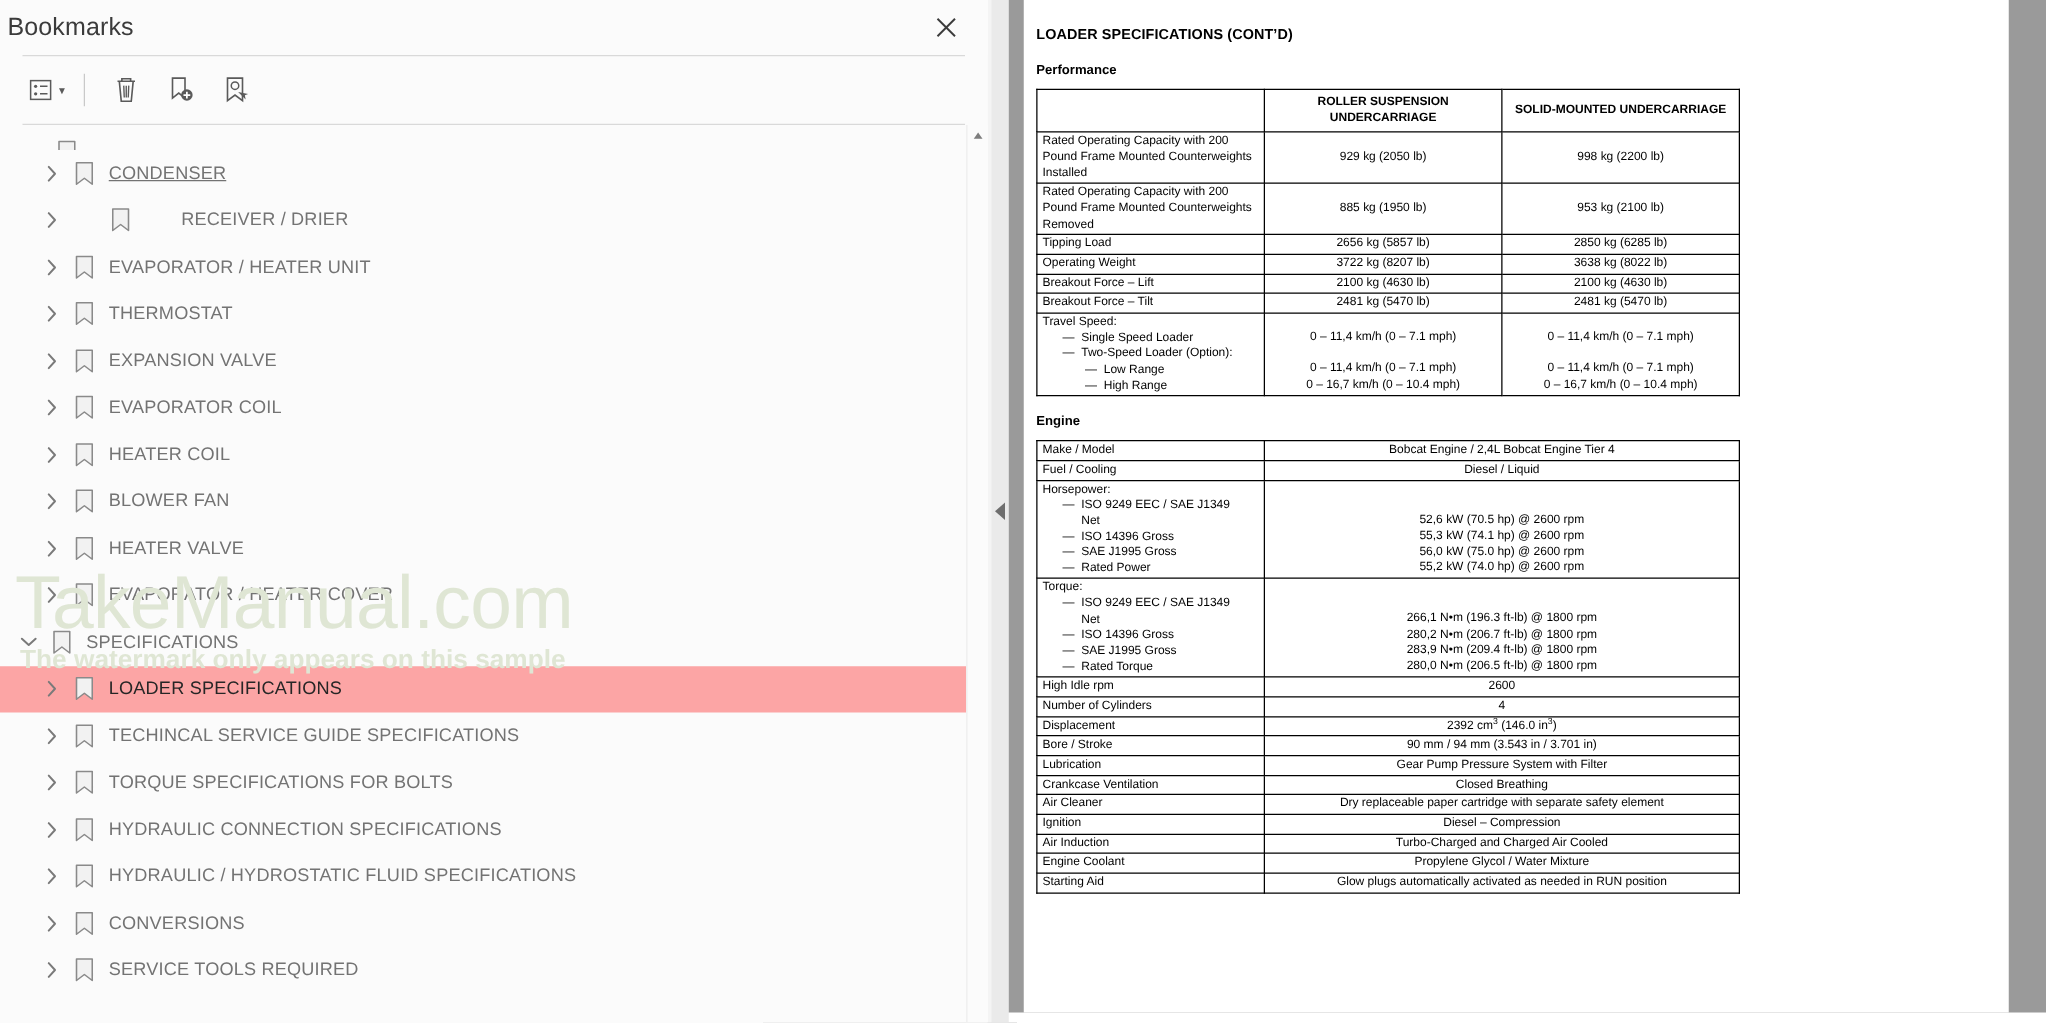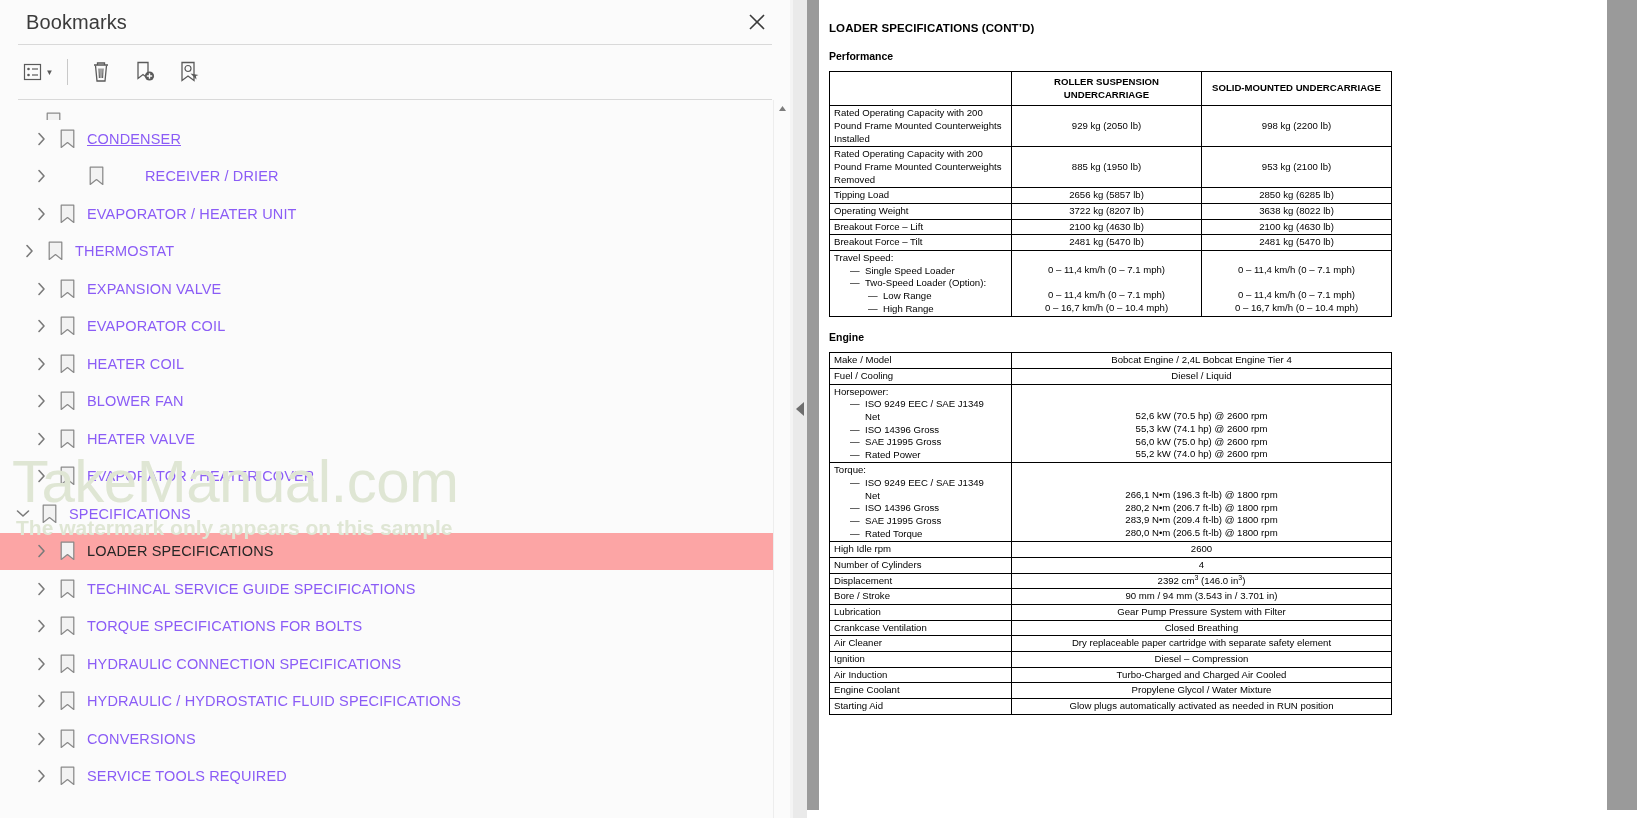--- a/index.html
+++ b/index.html
@@ -16,21 +16,21 @@
   .bm-panel {
     position: relative;
     width: 790px; height: 818px;
     background: #fbfbfb;
     display: flex; flex-direction: column;
     flex: 0 0 790px;
   }
   .bm-header {
     height: 44px; flex: 0 0 44px;
     display: flex; align-items: center;
-    padding: 0 18px 0 26px;
+    padding: 0 18px 0 6px;
     background: #fbfbfb;
   }
   .bm-title {
     font-size: 20px; color: #3b3b3b;
     font-weight: 400; letter-spacing: .1px;
     flex: 1;
   }
   .bm-close {
     width: 30px; height: 30px;
     display: flex; align-items: center; justify-content: center;
@@ -85,21 +85,21 @@
     color: #7a7a7a;
   }
   .chev svg { display: block; }
   .bmicon {
     width: 26px; flex: 0 0 26px;
     display: flex; align-items: center; justify-content: center;
     margin-right: 7px; color: #8a8a8a;
   }
   .bmicon svg { display: block; }
   .bm-label {
-    font-size: 14.5px; color: #8b5cf6;
+    font-size: 14.5px; color: #737373;
     letter-spacing: .15px; white-space: nowrap;
   }
   .bm-label.linked { text-decoration: underline; }
   .bm-row.selected .bm-label { color: #262626; }
 
   
   .bm-row.clipped {
     height: 14px; overflow: hidden; align-items: flex-end;
   }
   .bm-row.clipped .bmicon { margin-bottom: -12px; }
@@ -308,21 +308,21 @@
                 <path d="M2 1.5 L7 7 L2 12.5" fill="none" stroke="#7a7a7a" stroke-width="1.6" stroke-linecap="round" stroke-linejoin="round"></path>
               </svg>
             </span>
             <span class="bmicon">
               <svg width="15" height="20" viewBox="0 0 15 20">
                 <path d="M1.2 1.2 h12.6 v17.2 l-6.3 -4.8 l-6.3 4.8 z" fill="#f2f2f2" stroke="#8a8a8a" stroke-width="1.25" stroke-linejoin="round"></path>
               </svg>
             </span>
             <span class="bm-label">EVAPORATOR / HEATER UNIT</span>
           </div>
-          <div class="bm-row" style="padding-left: 16px;">
+          <div class="bm-row" style="padding-left: 28px;">
             <span class="chev">
               <svg width="9" height="14" viewBox="0 0 9 14">
                 <path d="M2 1.5 L7 7 L2 12.5" fill="none" stroke="#7a7a7a" stroke-width="1.6" stroke-linecap="round" stroke-linejoin="round"></path>
               </svg>
             </span>
             <span class="bmicon">
               <svg width="15" height="20" viewBox="0 0 15 20">
                 <path d="M1.2 1.2 h12.6 v17.2 l-6.3 -4.8 l-6.3 4.8 z" fill="#f2f2f2" stroke="#8a8a8a" stroke-width="1.25" stroke-linejoin="round"></path>
               </svg>
             </span>

